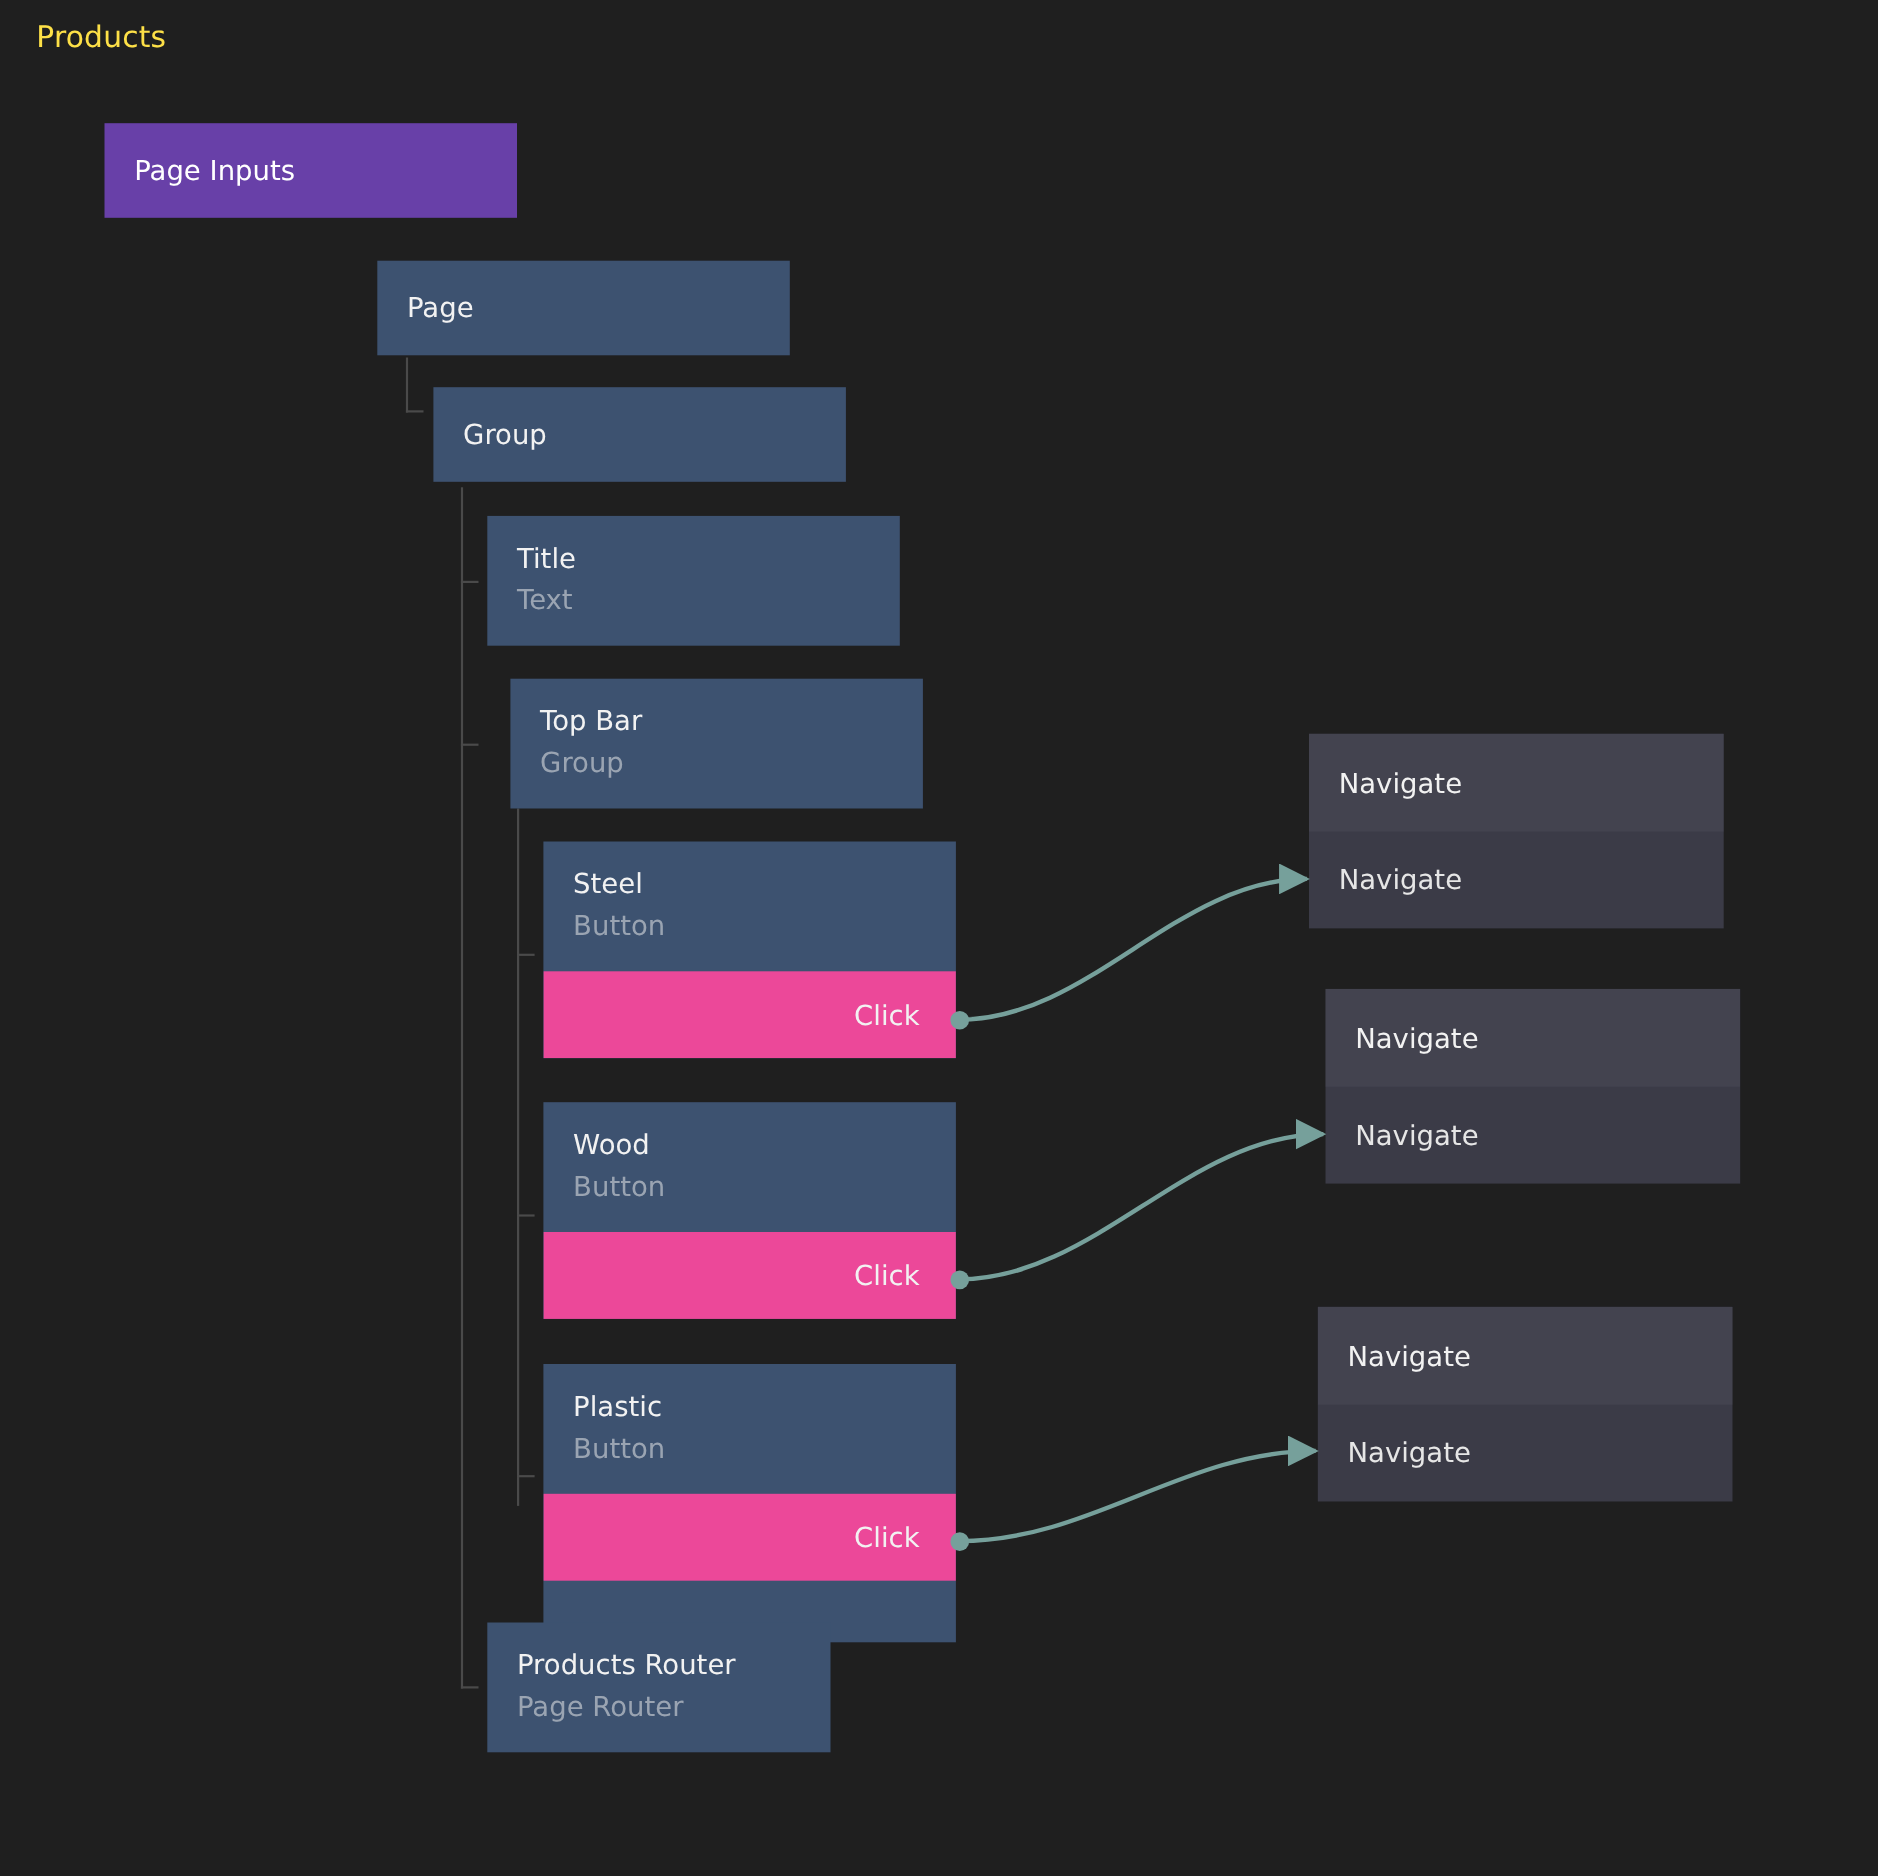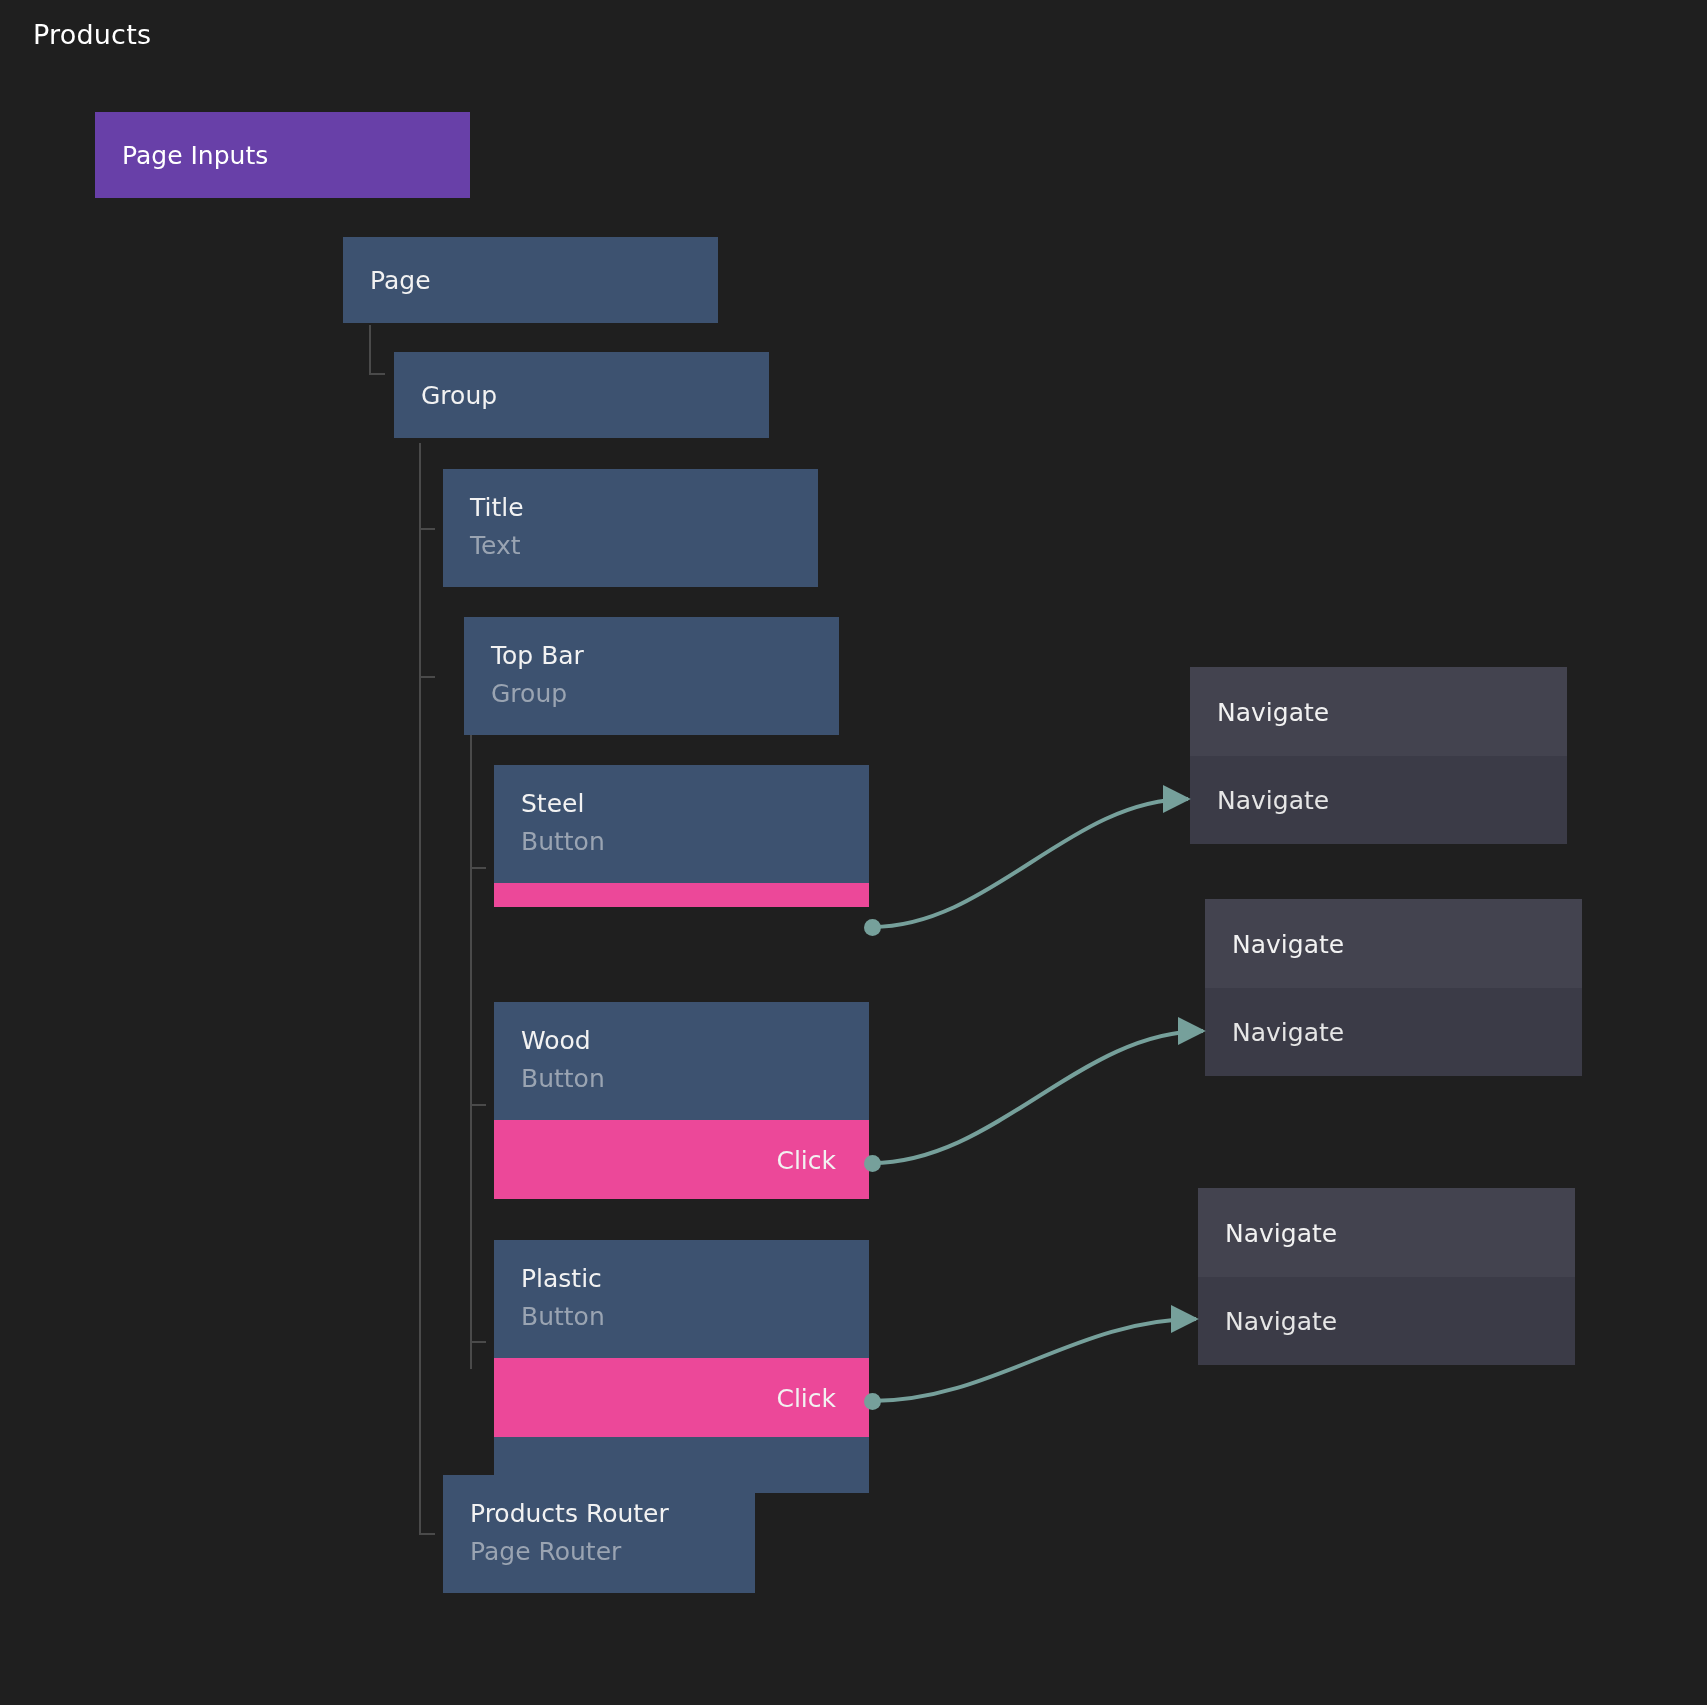--- a/index.html
+++ b/index.html
@@ -22,21 +22,21 @@
     width: 1707px;
     height: 1705px;
   }
 
   
   .page-title {
     position: absolute;
     left: 33px;
     top: 19px;
     font-size: 27px;
-    color: #ffffff;
+    color: #fde047;
     letter-spacing: 0.2px;
     white-space: nowrap;
   }
 
   
   .tree-line {
     position: absolute;
     background: #4a4a4a;
   }
   .tree-line.v { width: 2px; }
@@ -189,21 +189,21 @@
   <div class="node node-blue two" style="left:443px; top:469px; width:375px; height:118px;">
     <div class="n-title">Title</div>
     <div class="n-sub">Text</div>
   </div>
 
   <div class="node node-blue two" style="left:443px; top:617px; width:375px; height:118px;margin-left:21px;">
     <div class="n-title">Top Bar</div>
     <div class="n-sub">Group</div>
   </div>
 
-  <div class="node node-blue two" style="left:494px; top:765px; width:375px; height:142px;">
+  <div class="node node-blue two" style="left:494px; top:765px; width:375px; height:197px;">
     <div class="n-title">Steel</div>
     <div class="n-sub">Button</div>
     <div class="event-strip" style="top:118px; height:79px;">
       <div class="event-label">Click</div>
     </div>
   </div>
 
   <div class="node node-blue two" style="left:494px; top:1002px; width:375px; height:197px;">
     <div class="n-title">Wood</div>
     <div class="n-sub">Button</div>

